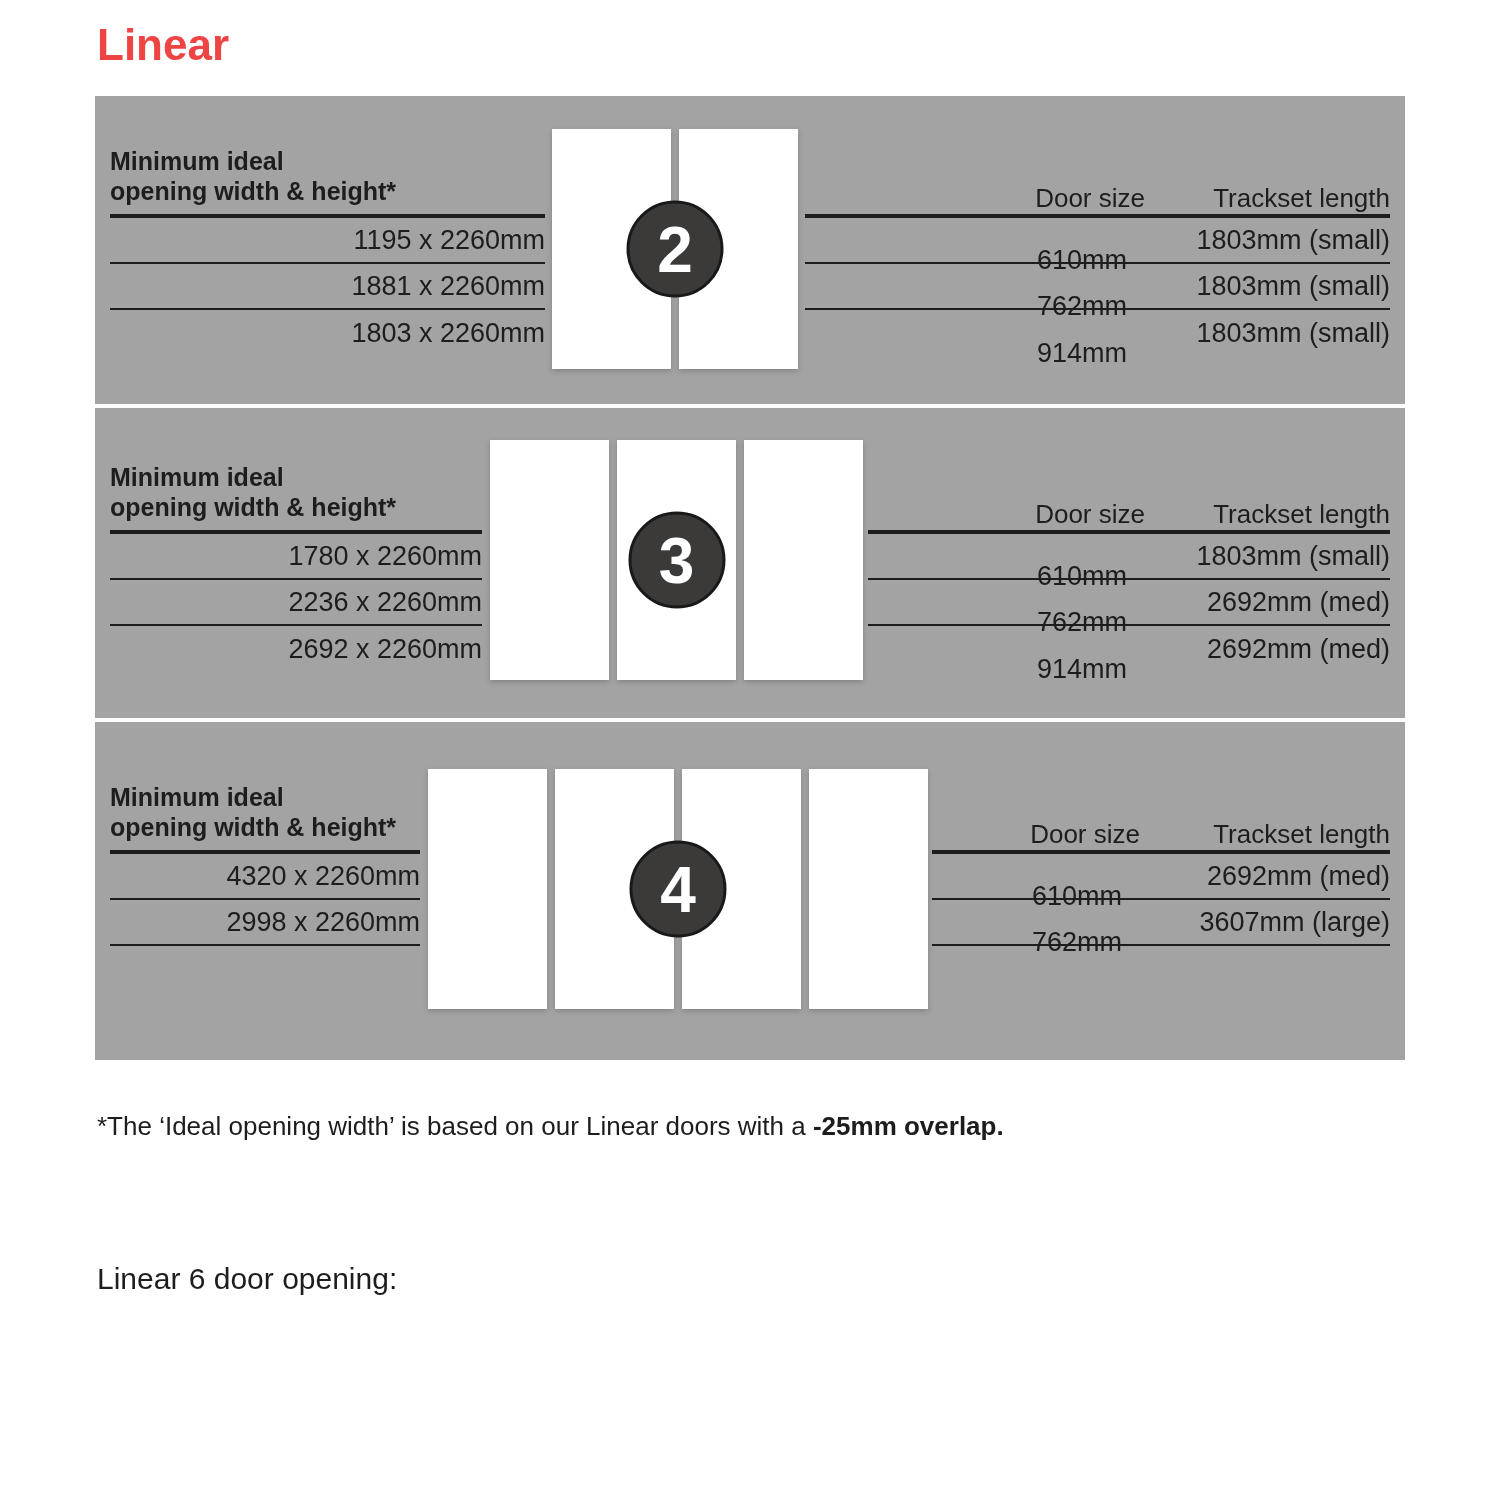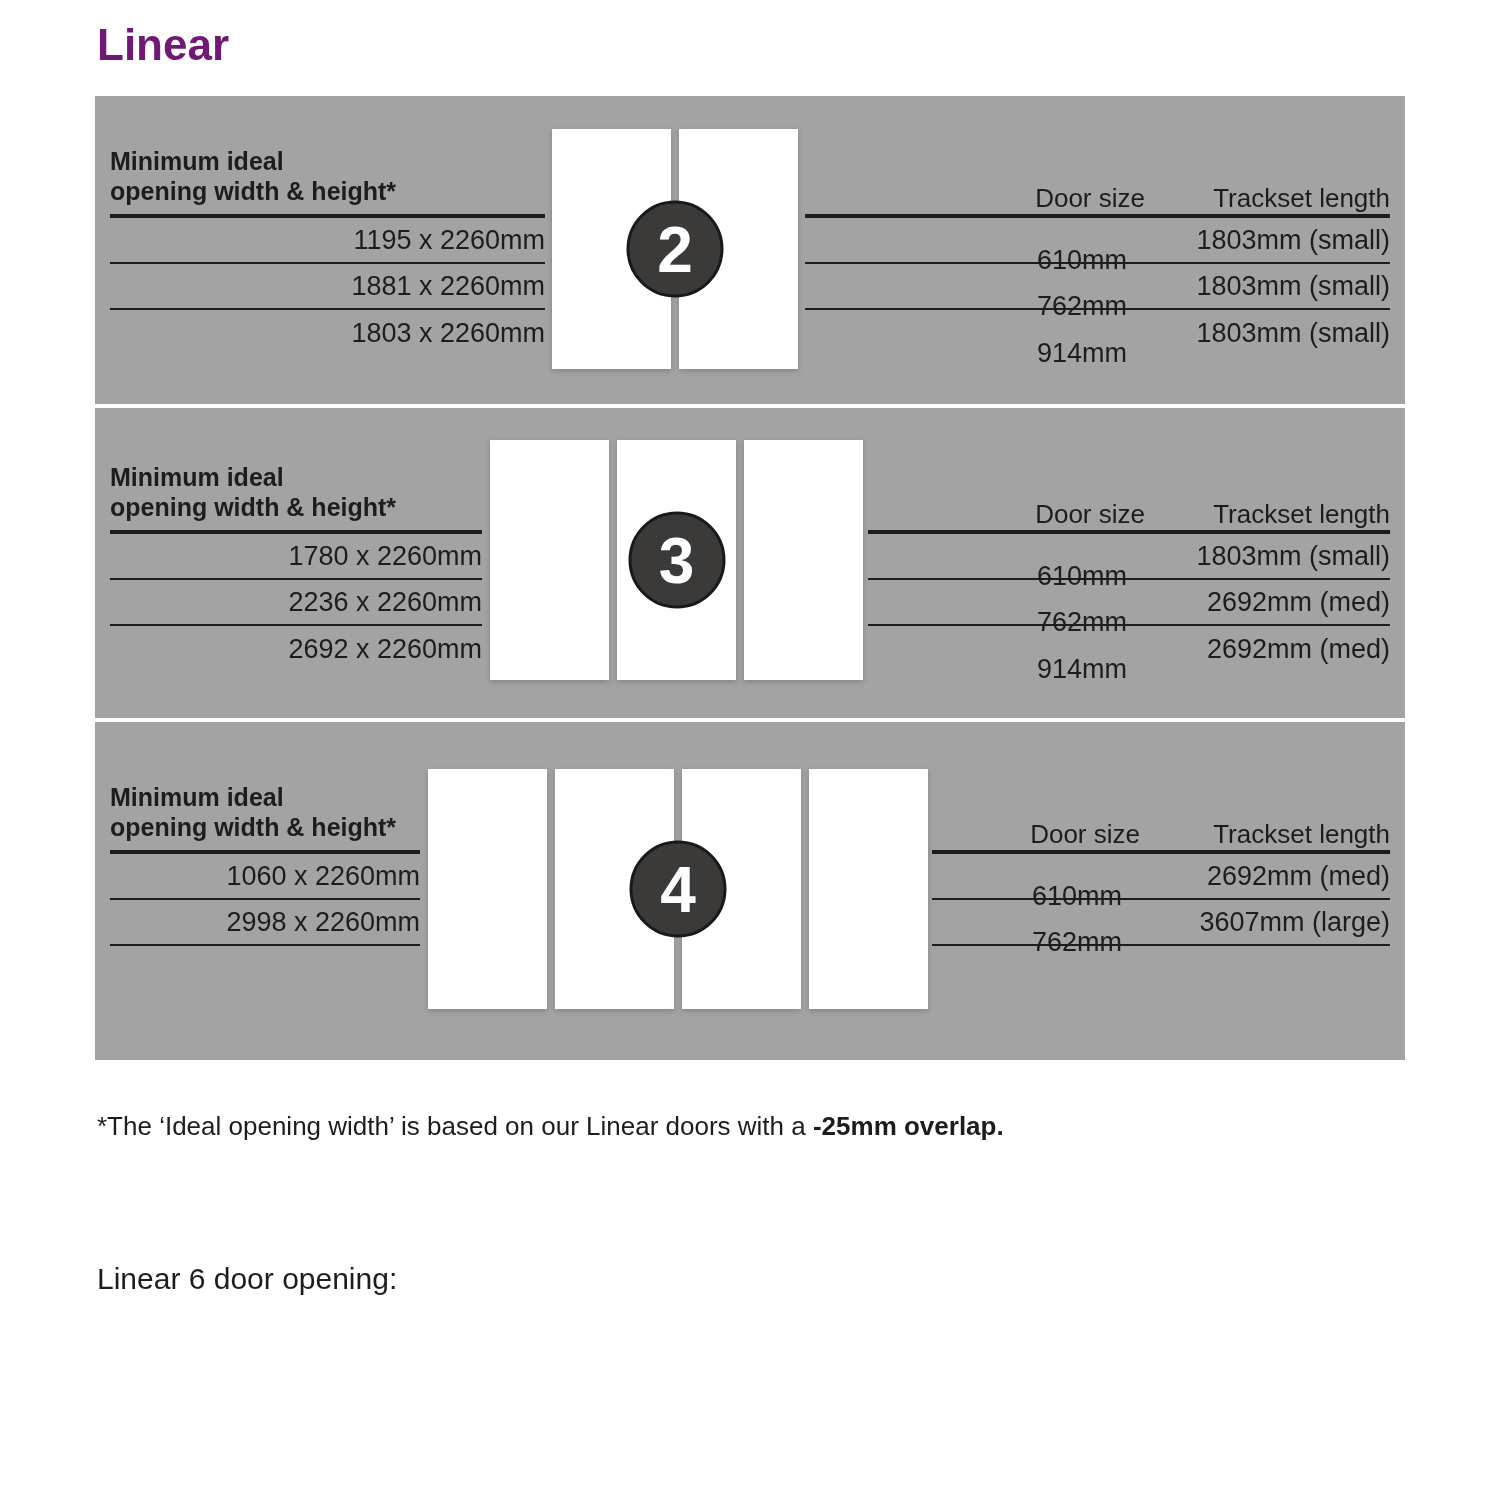--- a/index.html
+++ b/index.html
@@ -15,21 +15,21 @@
   }
   * { box-sizing: border-box; }
 
   .title {
     position: absolute;
     left: 97px;
     top: 20px;
     font-size: 44px;
     font-weight: bold;
     line-height: 1.15;
-    color: #701a75;
+    color: #ef4444;
   }
 
   .panel {
     position: absolute;
     left: 95px;
     top: 96px;
     width: 1310px;
     height: 964px;
     background: #a3a3a3;
   }
@@ -239,21 +239,21 @@
     </div>
   </div>
 
   <div class="section s3">
     <div class="left-col">
       <div class="col-header">
         <span>Minimum ideal</span><br>
         <span>opening width &amp; height*</span>
       </div>
       <div class="o-row">
-          <span>1060 x 2260mm</span>
+          <span>4320 x 2260mm</span>
         </div>
       <div class="o-row">
           <span>2998 x 2260mm</span>
         </div>
     </div>
 
     <div class="doors">
       <div class="door"></div>
       <div class="door"></div>
       <div class="door"></div>

